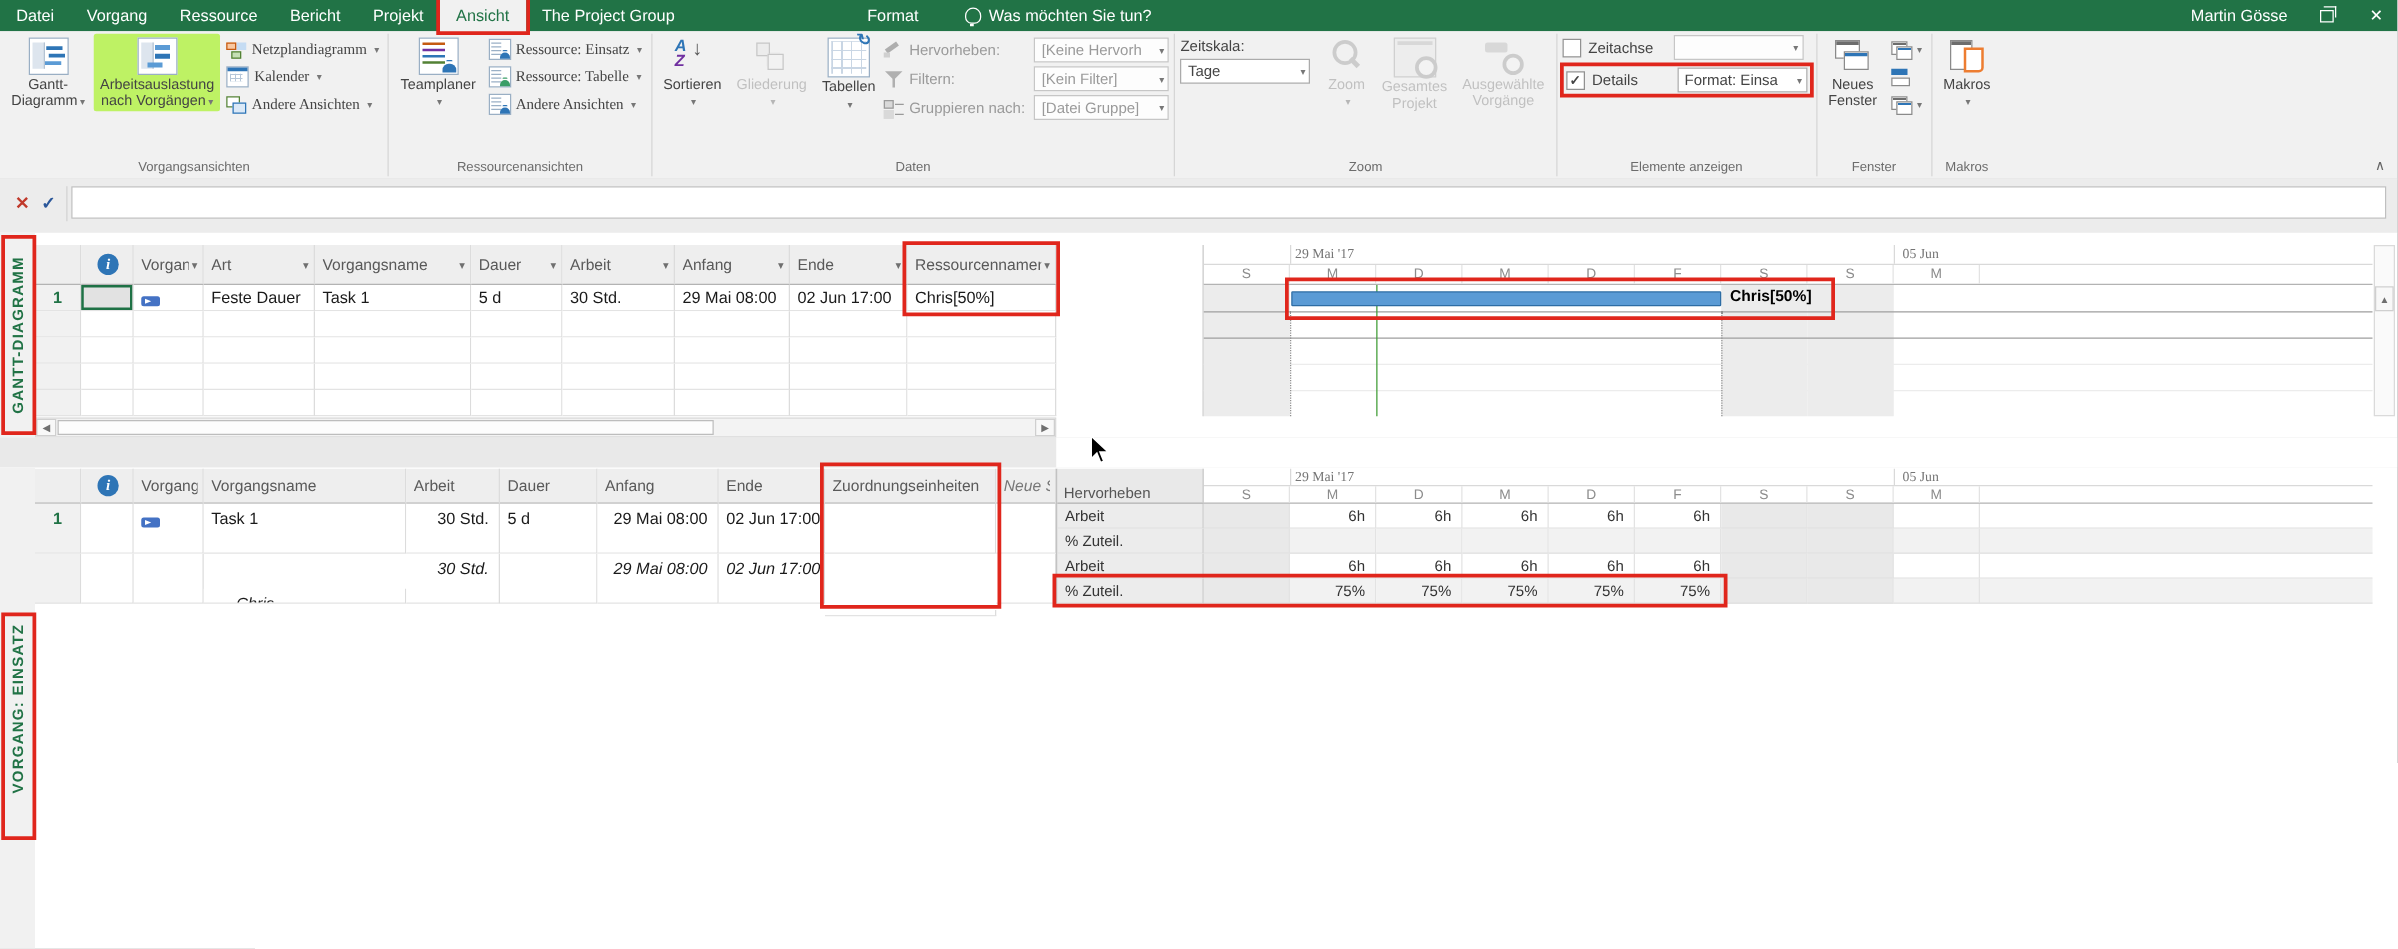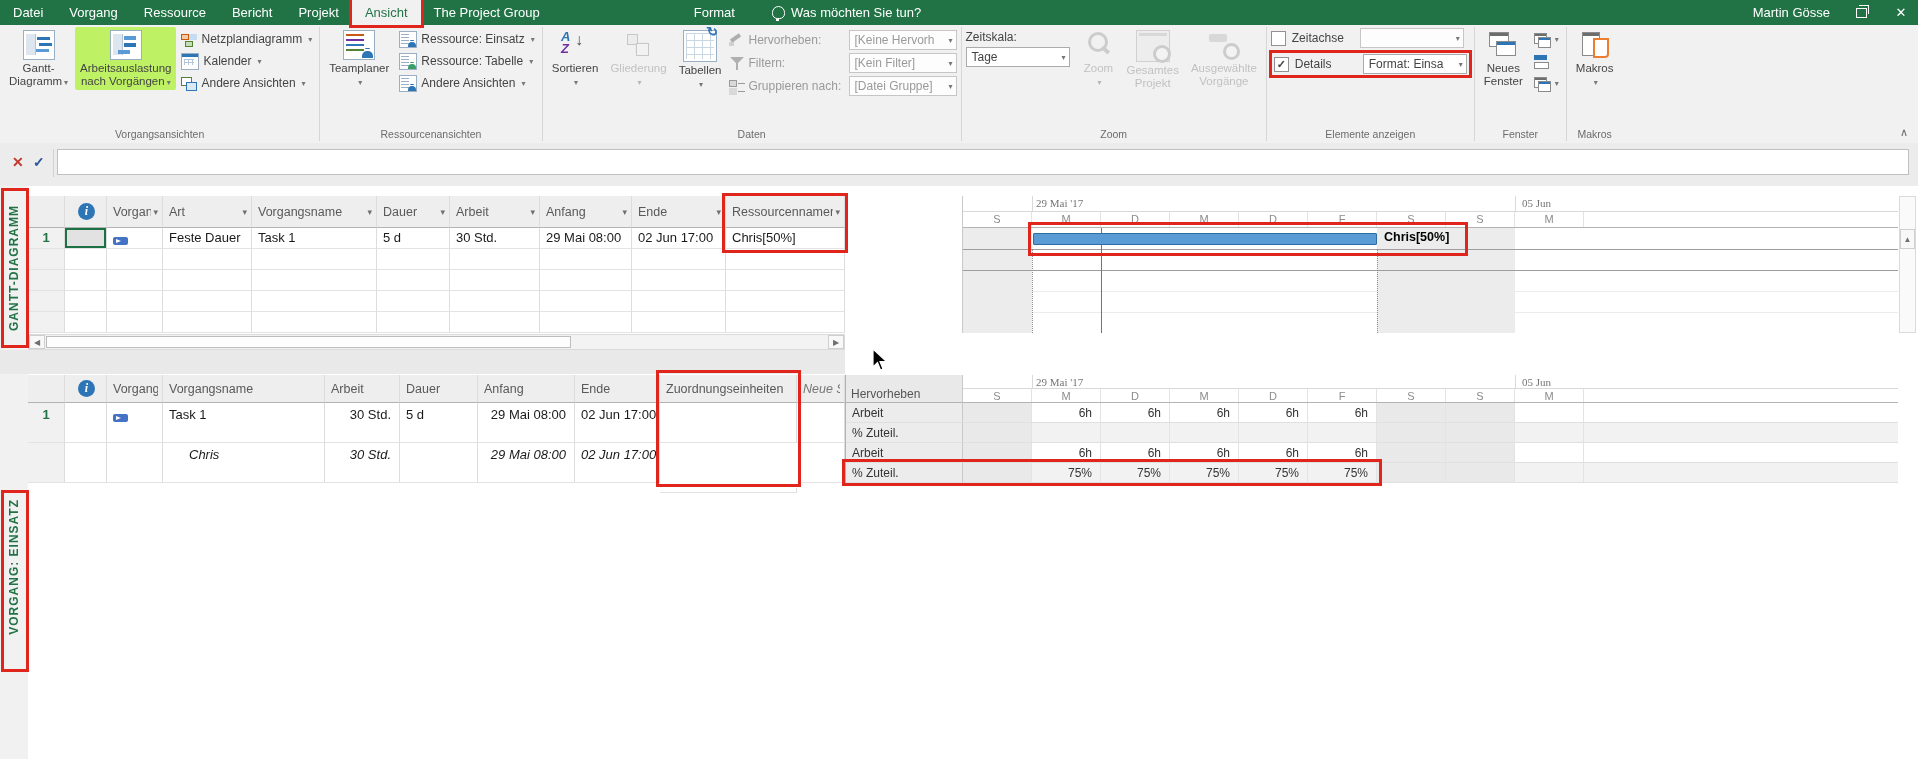--- a/index.html
+++ b/index.html
@@ -23,21 +23,21 @@
   .rbody{flex:1;display:flex;align-items:flex-start;gap:2px;}
   .glabel{height:16px;line-height:15px;text-align:center;font-size:10.5px;color:#6c6c6c;white-space:nowrap;}
   .gsep{width:1px;background:#d6d6d6;margin:2px 0;}
   .bigbtn{display:flex;flex-direction:column;align-items:center;padding:3px 5px 1px 5px;cursor:pointer;border-radius:2px;}
   .bigbtn.pressed{background:#bef264;}
   .biglabel{font-size:11.5px;color:#444;text-align:center;line-height:13px;margin-top:2px;white-space:nowrap;}
   .cr{font-size:8px;color:#777;font-weight:normal;margin-left:2px;font-style:normal;}
   .sbtn{display:flex;align-items:center;gap:4px;height:22px;font-size:12px;color:#444;cursor:pointer;padding:0 3px;white-space:nowrap;border-radius:2px;}
   .dis{opacity:.48;}
   .dis .biglabel,.dis{color:#8d8d8d;}
-  .smallcol{display:flex;flex-direction:column;justify-content:flex-start;padding-top:1px;}
+  .smallcol{display:flex;flex-direction:column;justify-content:flex-start;padding-top:1px;font-family:Liberation Serif, serif;}
   
   .combo{height:20px;background:#fff;border:1px solid #ababab;display:flex;align-items:center;justify-content:space-between;
          font-size:12px;color:#444;padding:0 3px 0 5px;box-sizing:border-box;cursor:pointer;white-space:nowrap;overflow:hidden;}
   .combo.gray{color:#9a9a9a;background:#fdfdfd;border-color:#c6c6c6;}
   .lblcol{display:flex;flex-direction:column;gap:3px;padding-top:3px;}
   .lrow{display:flex;align-items:center;gap:4px;font-size:12px;color:#9a9a9a;}
   .lrow .cap{width:96px;text-align:left;white-space:nowrap;}
   .cb{width:13px;height:13px;border:1px solid #919191;background:#fff;flex:none;display:flex;align-items:center;justify-content:center;font-size:11px;color:#444;font-weight:bold;}
   .chkrow{display:flex;align-items:center;gap:6px;font-size:12px;color:#444;height:22px;}
   .redwrap{outline:3px solid #e0261c;outline-offset:-1px;}
@@ -591,21 +591,21 @@
         <div class="tc" style="width:78px;padding-top:4px;">5 d</div>
         <div class="tc ralign" style="width:97px;padding-top:4px;">29 Mai 08:00</div>
         <div class="tc ralign" style="width:85px;padding-top:4px;">02 Jun 17:00</div>
         <div class="tc" style="width:137px;"></div>
         <div class="tc" style="width:48px;"></div>
       </div>
       <div class="trow" style="height:40px;">
         <div class="tc rownum" style="width:37px;"></div>
         <div class="tc" style="width:42px;"></div>
         <div class="tc" style="width:56px;"></div>
-        <div class="tc ital" style="width:162px;padding:4px 0 0 26px;">Chris</div>
+        <div class="tc ital" style="width:162px;padding:4px 0 0 26px;margin-top:28px;">Chris</div>
         <div class="tc ralign ital" style="width:75px;padding-top:4px;">30 Std.</div>
         <div class="tc" style="width:78px;"></div>
         <div class="tc ralign ital" style="width:97px;padding-top:4px;">29 Mai 08:00</div>
         <div class="tc ralign ital" style="width:85px;padding-top:4px;">02 Jun 17:00</div>
         <div class="tc ital" style="width:137px;padding:4px 0 0 8px;margin-top:45px;">50%</div>
         <div class="tc" style="width:48px;"></div>
       </div>
     </div>
 
     <div style="position:absolute;left:845px;top:1px;width:1052px;border-left:1px solid #b3b3b3;">

